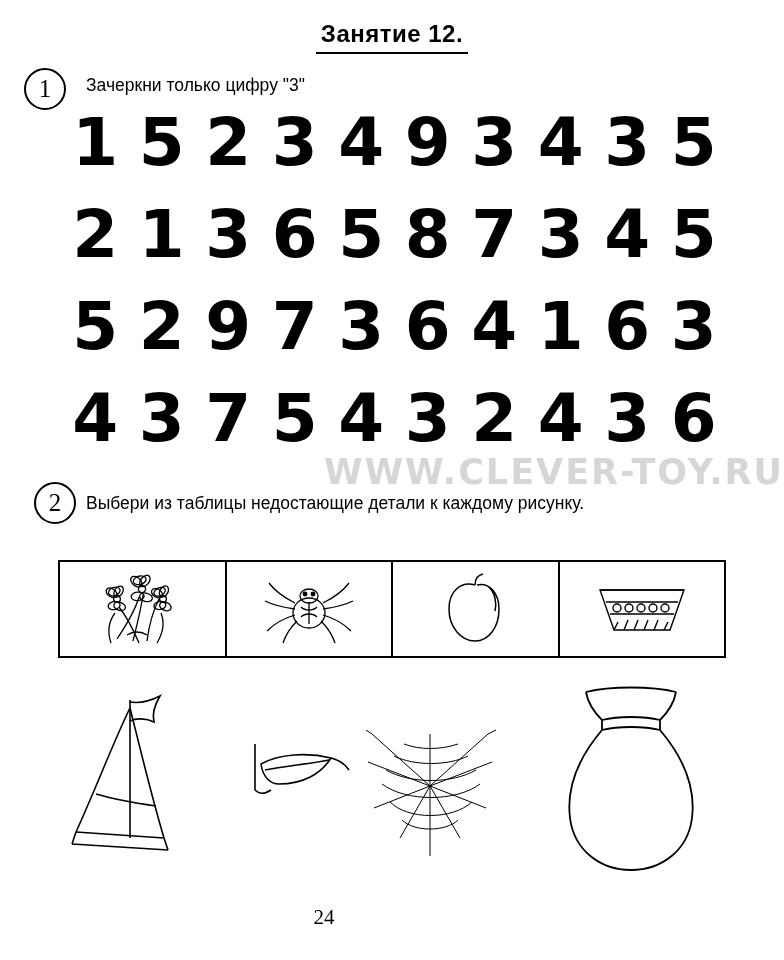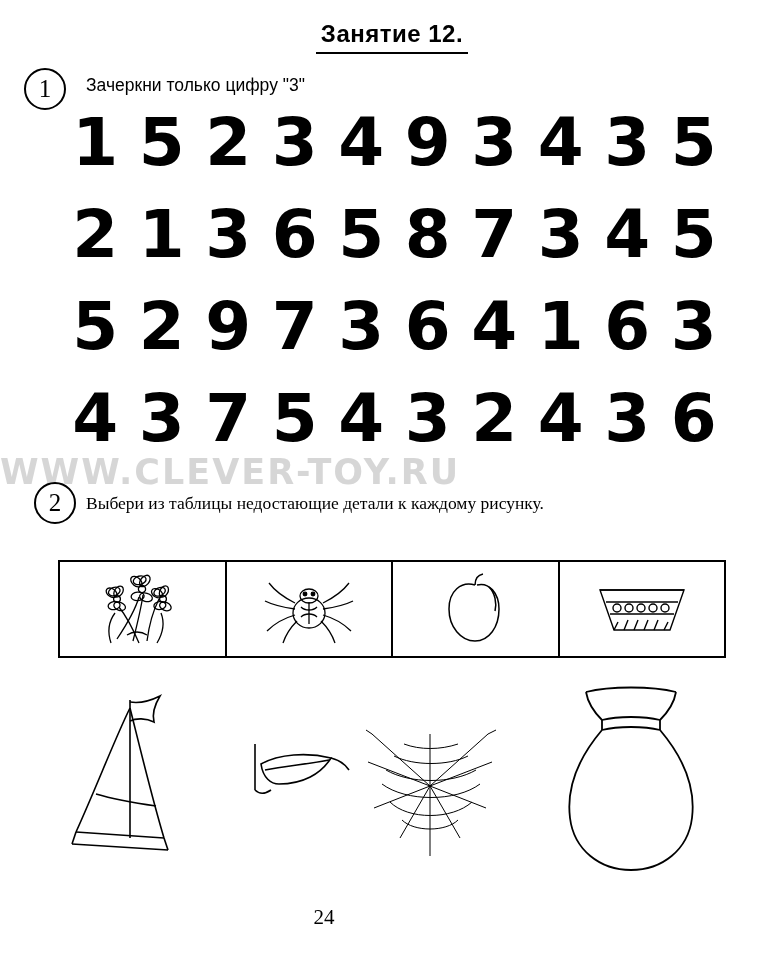--- a/index.html
+++ b/index.html
@@ -52,21 +52,21 @@
   #task1-circle { left: 24px; top: 68px; }
   #task2-circle { left: 34px; top: 482px; }
 
   
   .instruction {
     position: absolute;
     font-size: 17.5px;
     line-height: 26px;
   }
   #task1-instruction { left: 86px; top: 72px; width: 600px; }
-  #task2-instruction { left: 86px; top: 490px; width: 620px; font-family: Liberation Serif, serif; }
+  #task2-instruction { left: 86px; top: 490px; width: 620px; }
 
   
   .digit-grid {
     position: absolute;
     left: 62px;
     top: 108px;
     width: 665px;
     display: grid;
     grid-template-columns: repeat(10, 1fr);
     row-gap: 22px;
@@ -79,21 +79,21 @@
     line-height: 70px;
     user-select: none;
   }
 
   
   .watermark {
     position: absolute;
     left: 0;
     top: 452px;
     width: 784px;
-    text-align: left;
+    text-align: right;
     font-family: "DejaVu Sans", sans-serif;
     font-size: 35px;
     font-weight: bold;
     letter-spacing: 2px;
     color: rgba(120,120,120,0.30);
     pointer-events: none;
     white-space: nowrap;
   }
 
   

